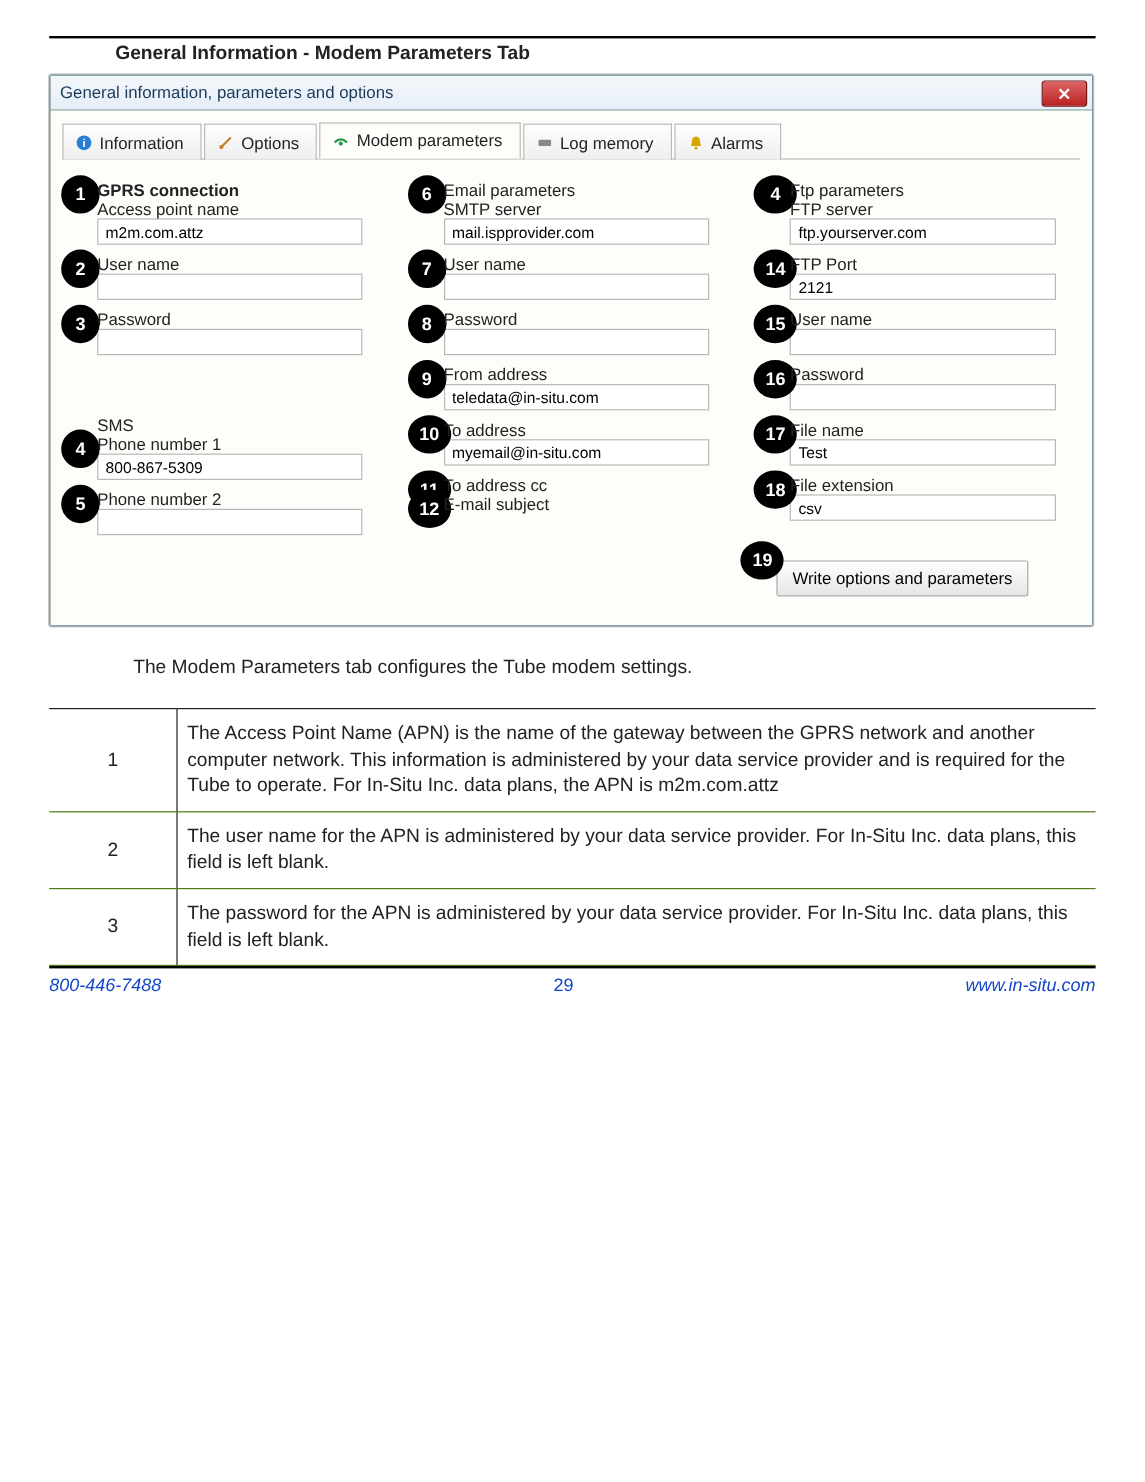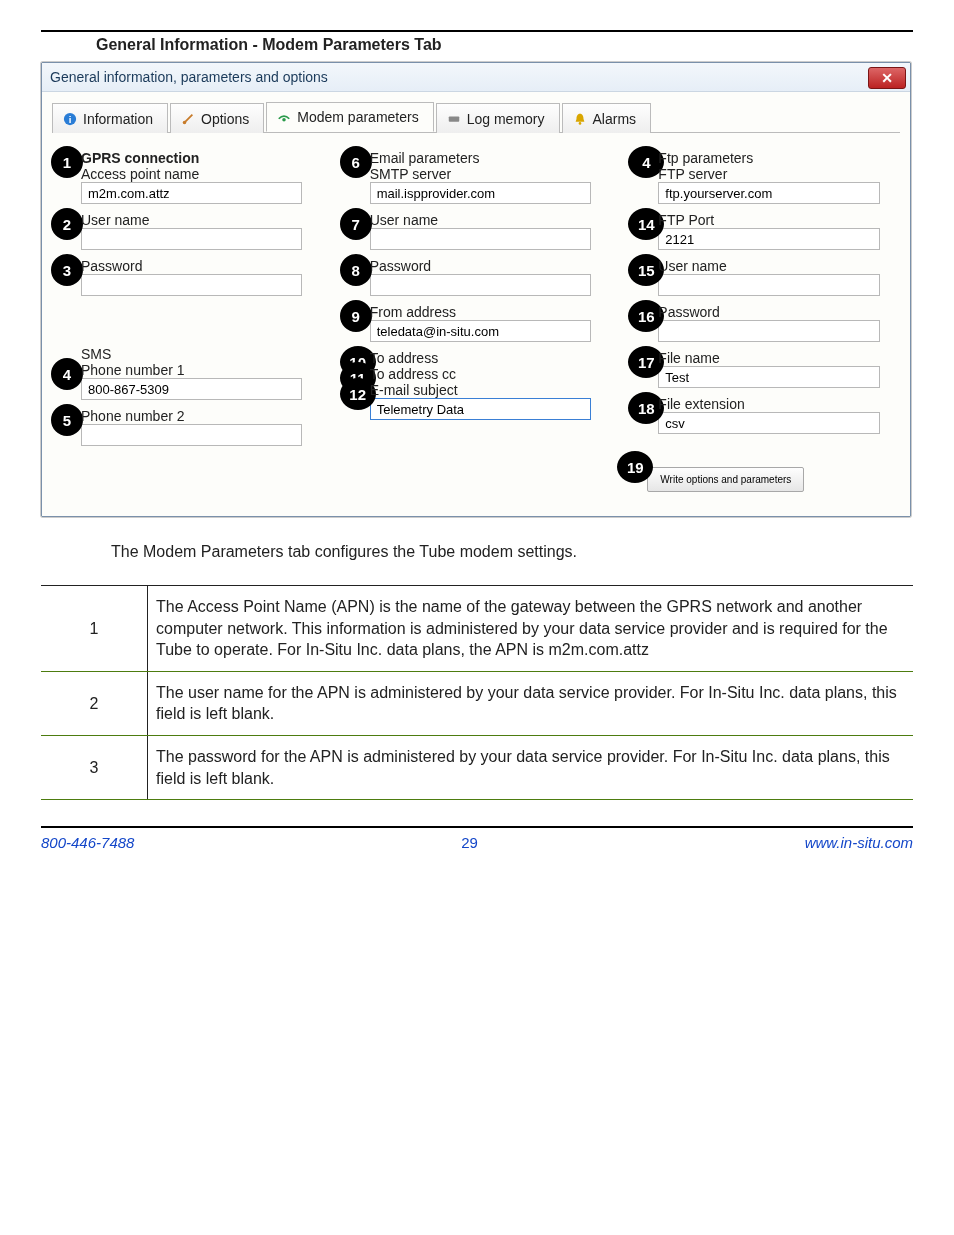--- a/index.html
+++ b/index.html
@@ -16,26 +16,26 @@
 .tab .ic{width:14px;height:14px;display:inline-block}
 .cols{display:flex;gap:18px}
 .col{flex:1}
 .fld{margin:0 0 8px 0}
 .lbl{font-size:14px;color:#222;display:block;margin:0 0 0 0;position:relative}
 .input{width:92%;height:22px;box-sizing:border-box;border:1px solid #b8b8b8;background:#fff;padding:2px 6px;font-size:13px;font-family:Arial}
 .input.sel{border:1px solid #3a7fd5}
 .row{position:relative;margin-bottom:0}
 .badge{display:inline-flex;width:26px;height:26px;border:3px solid #000;border-radius:50%;background:#000;color:#fff;align-items:center;justify-content:center;font-weight:bold;font-size:15px;position:absolute;left:-30px;top:-4px}
 .badge.wide{width:30px;height:26px}
-.btn{border:1px solid #a8a8a8;background:linear-gradient(#fefefe,#e6e6e6);padding:6px 12px;font-size:10px;border-radius:2px}
+.btn{border:1px solid #a8a8a8;background:linear-gradient(#fefefe,#e6e6e6);padding:6px 12px;font-size:14px;border-radius:2px}
 .desc{margin:26px 0 24px 70px;font-size:16px}
 table.tb{border-collapse:collapse;width:100%;margin-left:0}
 table.tb td{border-top:1px solid #222;border-bottom:1px solid #4d7c0f;padding:10px 8px;vertical-align:middle;font-size:16px;line-height:1.35}
 table.tb td.n{width:90px;text-align:center;border-right:1px solid #222}
-.footer{display:flex;justify-content:space-between;font-size:15px;border-top:2px solid #000;padding-top:6px;margin-top:26px;font-style:italic}
+.footer{display:flex;justify-content:space-between;font-size:15px;border-top:2px solid #000;padding-top:6px;font-style:italic}
 .footer .l{color:#1447c9}
 .footer .c{color:#1447c9;font-style:normal}
 .footer .r{color:#1447c9}
 .groupbox{border:1px solid transparent;padding:2px 0 2px 10px;margin-left:18px;position:relative}
 </style>
 </head>
 <body>
 
 <div class="page">
   <div class="hr"></div>
@@ -155,29 +155,29 @@
             <div class="fld"><input class="input" value="" style=""></div>
             <div class="row">
                 <span class="badge">9</span>
               <span class="lbl">From address</span>
               </div>
             <div class="fld"><input class="input" value="teledata@in-situ.com" style=""></div>
             <div class="row">
                 <span class="badge wide">10</span>
               <span class="lbl">To address</span>
               </div>
+            <div class="fld"><input class="input" value="myemail@in-situ.com" style=""></div>
             <div class="row">
                 <span class="badge wide">11</span>
               <span class="lbl">To address cc</span>
               </div>
             <div class="row">
                 <span class="badge wide">12</span>
               <span class="lbl">E-mail subject</span>
               </div>
-            <div class="fld"><input class="input sel" value="Telemetry Data" style=""></div>
           </div>
         </div>
 
         <div class="col">
           <div class="groupbox">
             <div class="row">
                 <span class="badge wide">4</span>
               <span class="lbl">Ftp parameters</span>
               </div>
             <div class="fld"><span class="lbl">FTP server</span>

